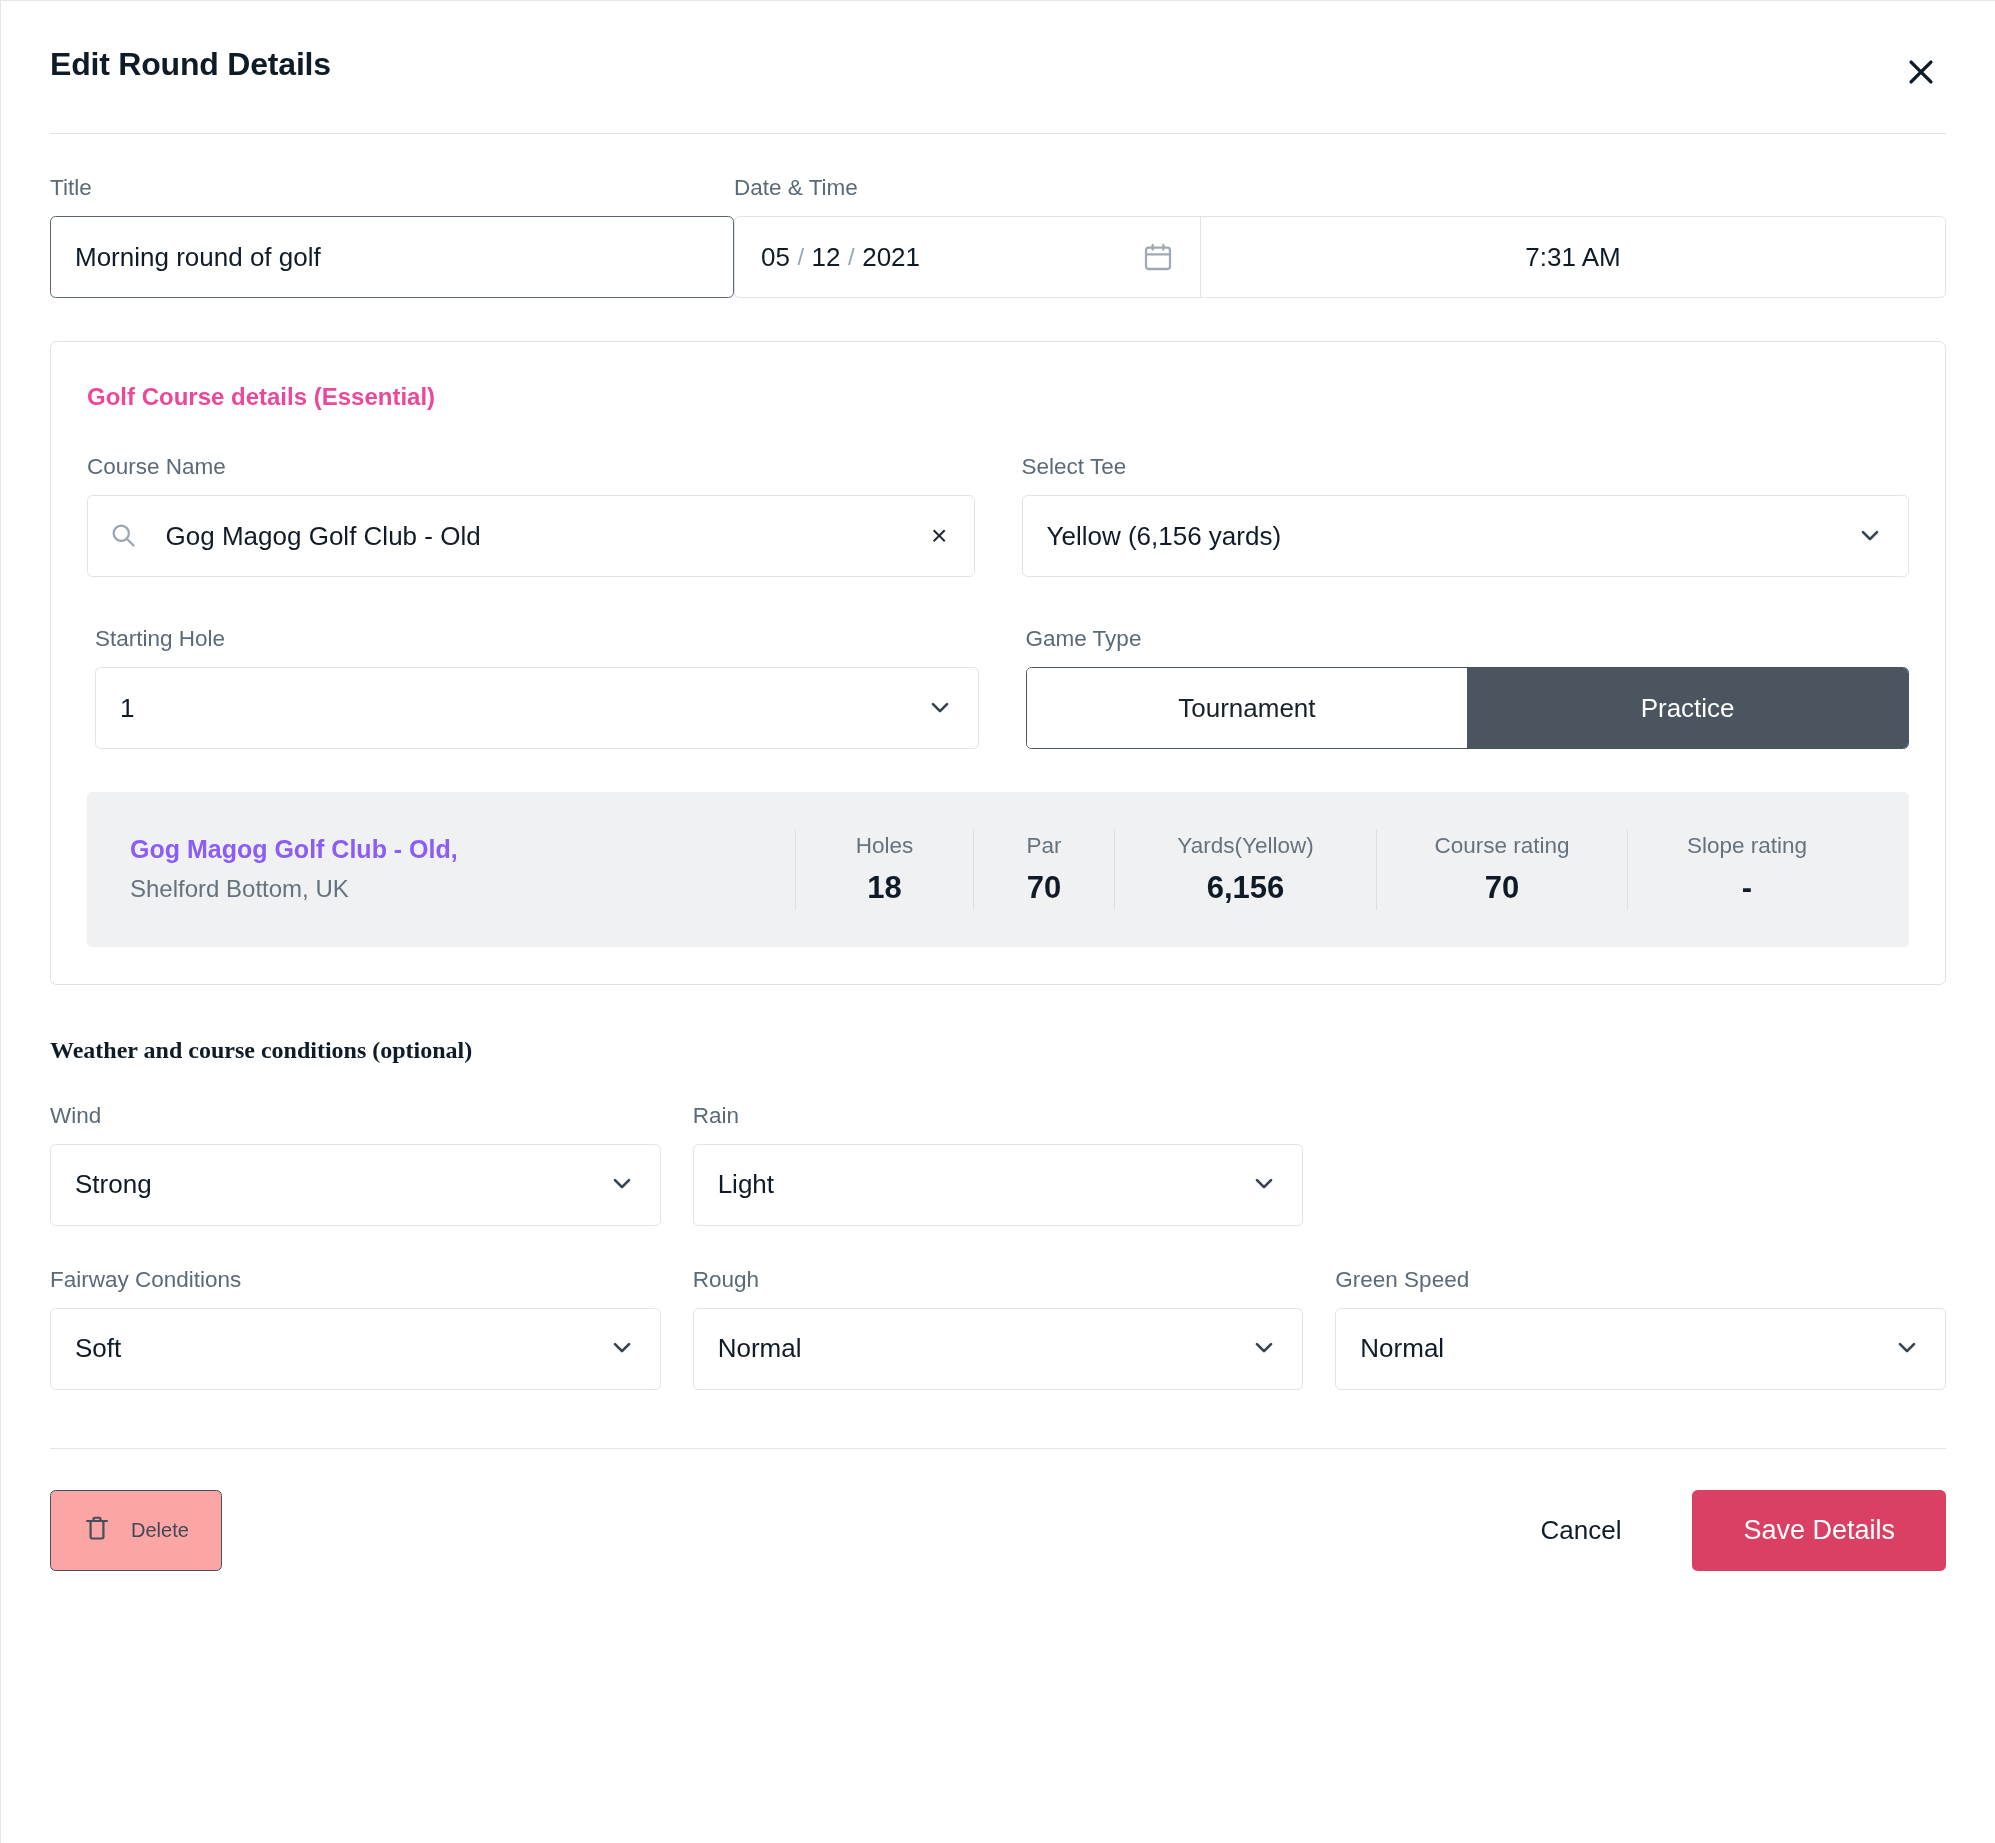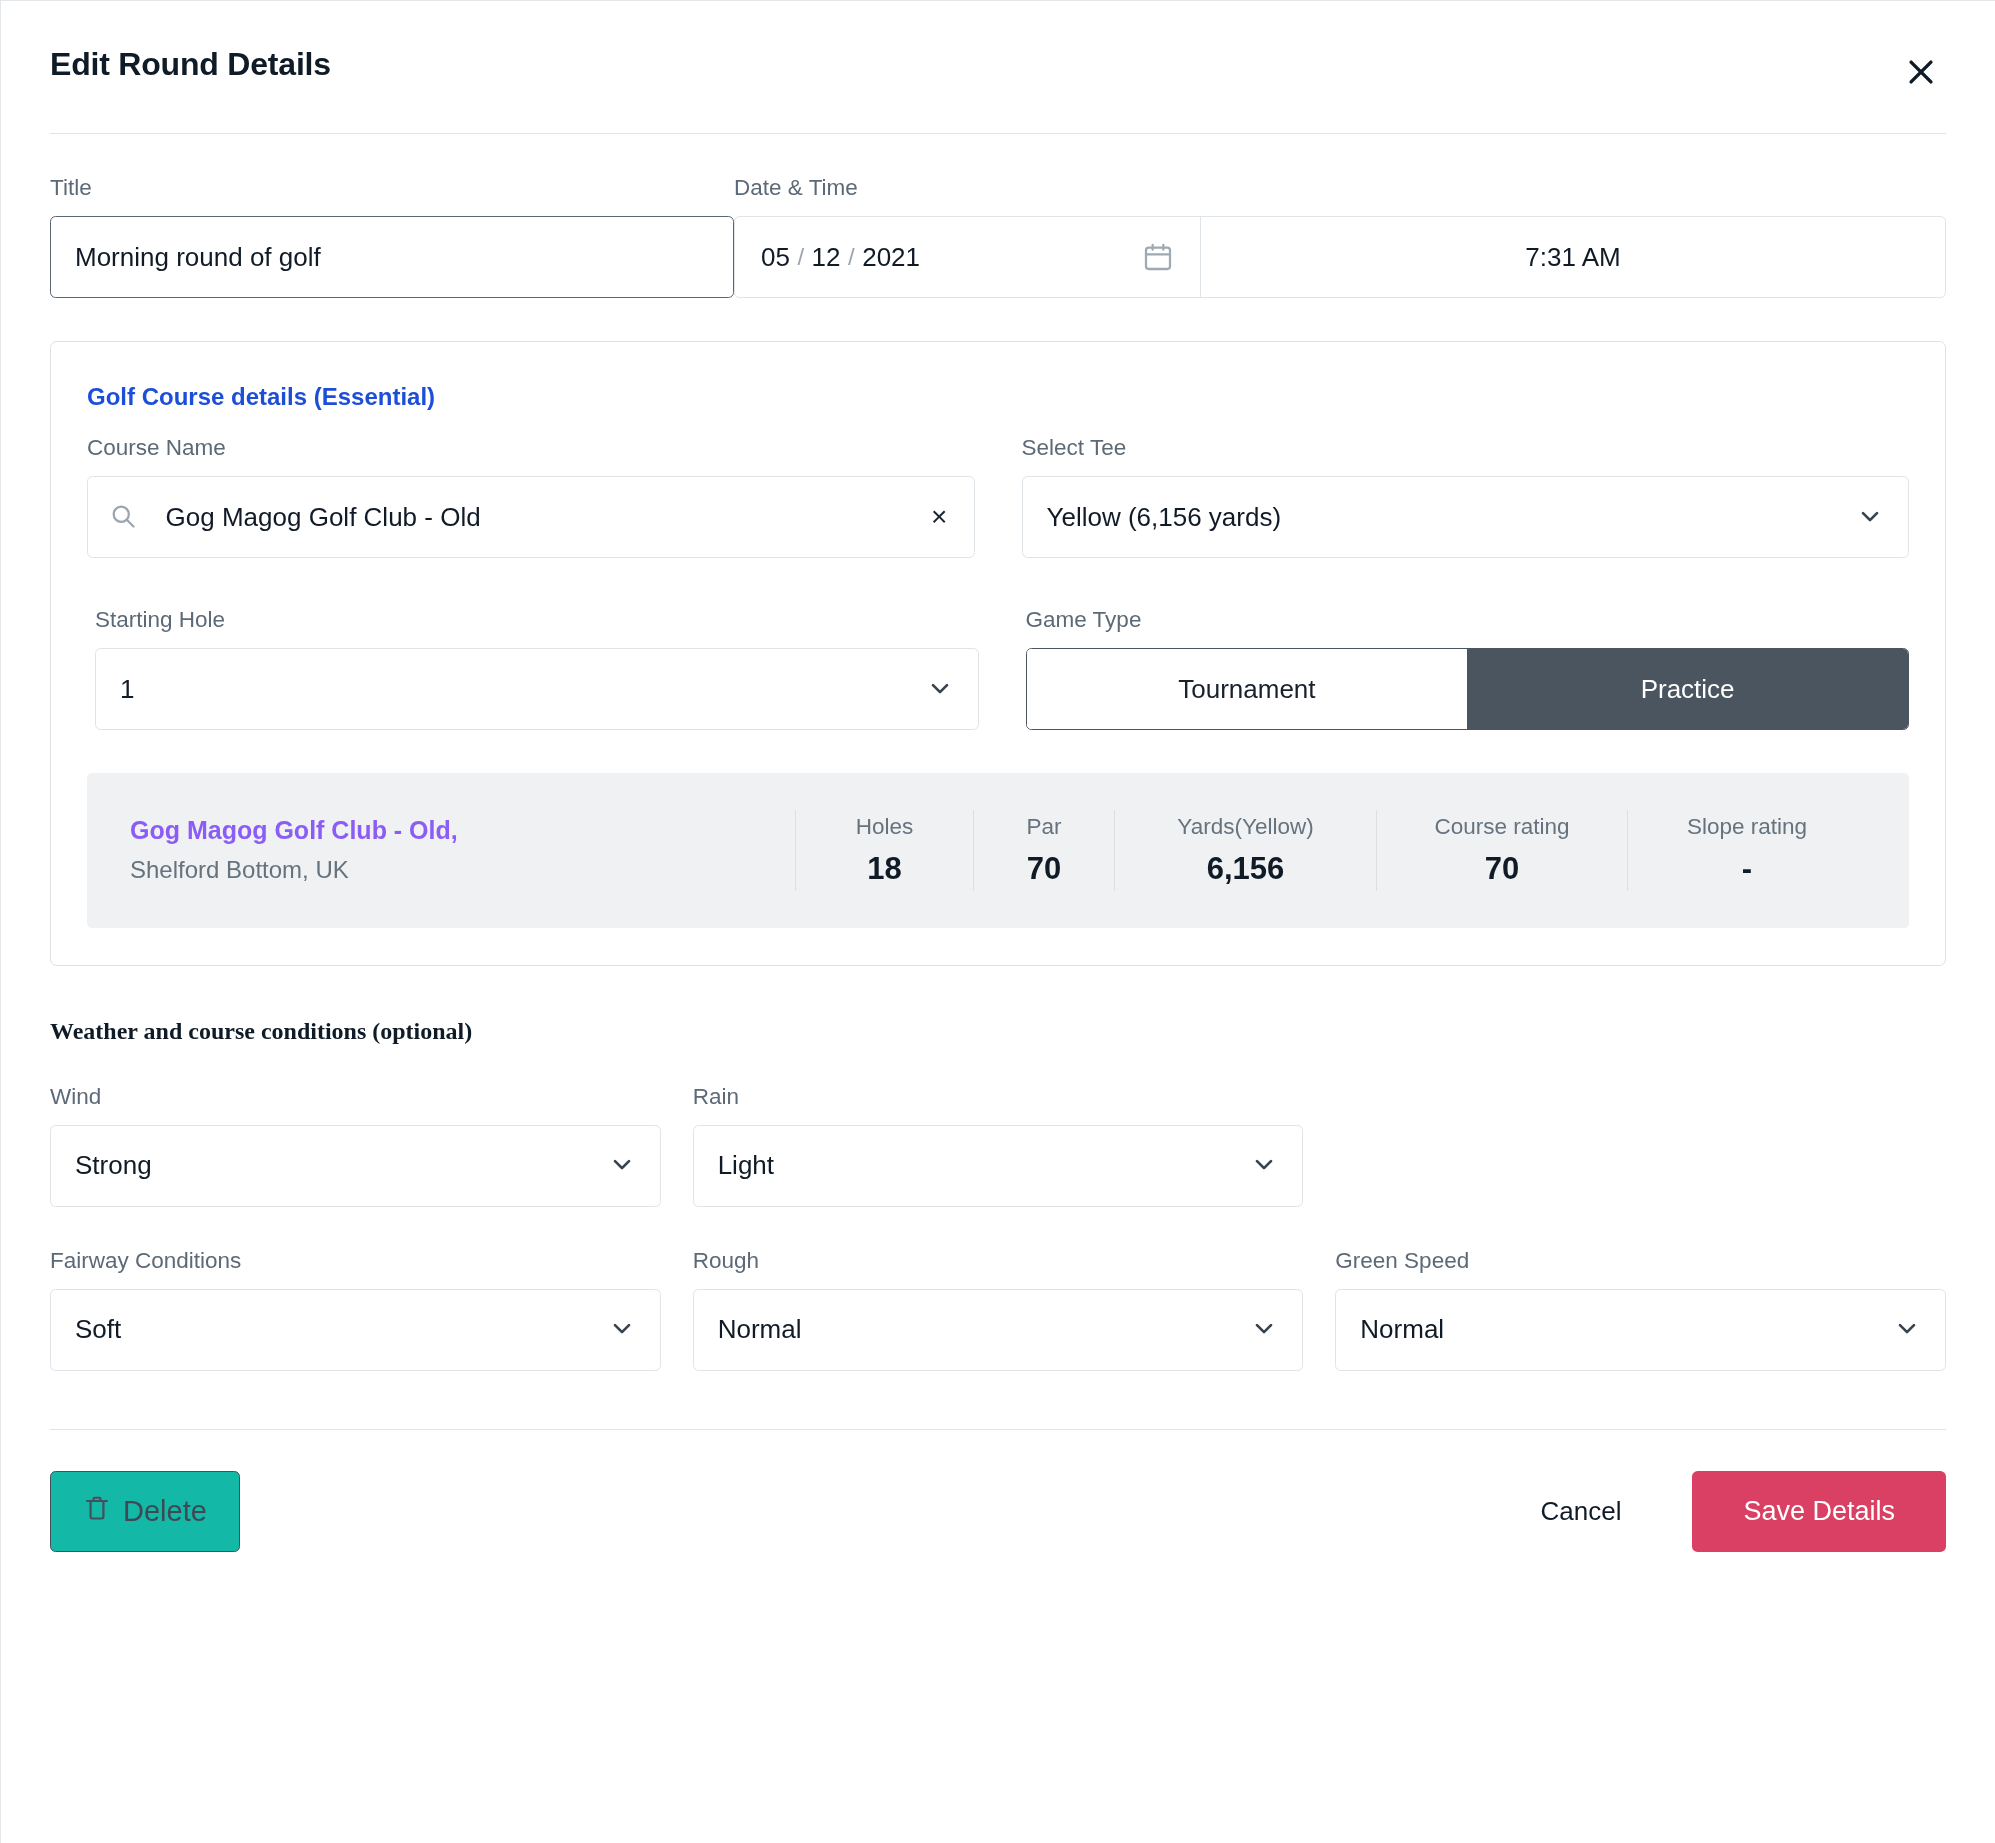--- a/index.html
+++ b/index.html
@@ -135,22 +135,22 @@
   
   .course-card {
     margin-top: 43px;
     border: 1.9px solid #dde2e7;
     border-radius: 6.6px;
     padding: 41px 36px 37px 36px;
   }
   .card-heading {
     font-size: 24px;
     font-weight: bold;
-    color: #1d4ed8;
-    margin-bottom: 24px;
+    color: #ec4899;
+    margin-bottom: 43px;
   }
   .card-grid {
     display: flex;
     gap: 47px;
   }
   .card-col { flex: 1; min-width: 0; }
 
   .search-input-wrap {
     position: relative;
     width: 100%;
@@ -267,27 +267,27 @@
     margin-top: 58px;
   }
   .modal-footer {
     display: flex;
     align-items: center;
     padding-top: 41px;
   }
   .delete-btn {
     display: flex;
     align-items: center;
-    gap: 12px;
+    gap: 20px;
     height: 81px;
     padding: 0 32px;
     border: 1.9px solid #44505c;
     border-radius: 5.6px;
-    background: #14b8a6;
-    font-size: 29px;
+    background: #fca5a5;
+    font-size: 20px;
     color: #3d4954;
     cursor: pointer;
     font-family: "Liberation Sans", sans-serif;
   }
   .footer-right {
     margin-left: auto;
     display: flex;
     align-items: center;
     gap: 45px;
   }

